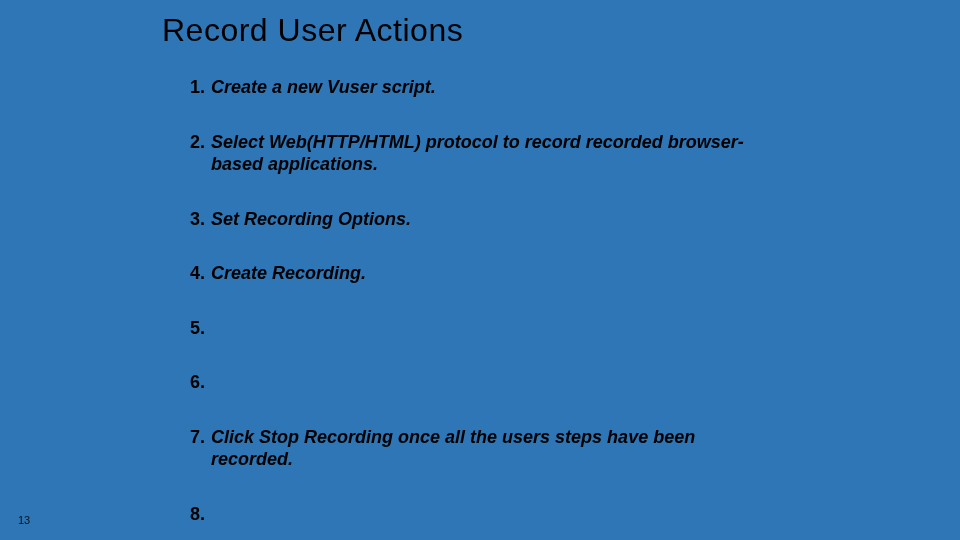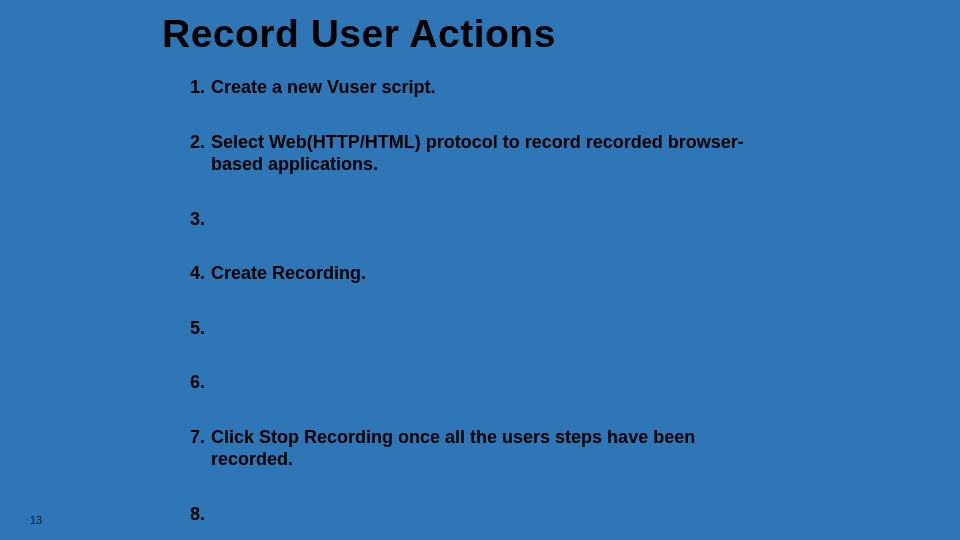--- a/index.html
+++ b/index.html
@@ -15,22 +15,22 @@
   .slide {
     position: relative;
     width: 960px;
     height: 540px;
     box-sizing: border-box;
   }
   .title {
     position: absolute;
     left: 162px;
     top: 12px;
-    font-size: 39px;
-    font-weight: 700;
+    font-size: 32px;
+    font-weight: 400;
     letter-spacing: 0.5px;
   }
   .list {
     position: absolute;
     left: 190px;
     top: 76px;
     width: 560px;
   }
   .item {
     font-size: 18px;
@@ -40,48 +40,49 @@
     display: flex;
   }
   .num {
     white-space: nowrap;
     margin-right: 6px;
   }
   .txt {
   }
   .indent {
     padding-left: 0;
+    font-style: italic;
   }
   .pagenum {
     position: absolute;
     left: 18px;
     bottom: 14px;
     font-size: 11px;
     color: #000;
     opacity: 0.85;
-    margin-left: 12px;
   }
 </style>
 </head>
 <body>
 
 <div class="slide">
   <div class="title">Record User Actions</div>
 
   <div class="list">
     <div class="item">
       <span class="num">1.</span>
       <span class="txt indent">Create a new Vuser script.</span>
     </div>
     <div class="item">
       <span class="num">2.</span>
       <span class="txt indent">Select Web(HTTP/HTML) protocol to record recorded browser-based applications.</span>
     </div>
     <div class="item">
       <span class="num">3.</span>
+      <span class="txt indent">Set Recording Options.</span>
     </div>
     <div class="item">
       <span class="num">4.</span>
       <span class="txt indent">Create Recording.</span>
     </div>
     <div class="item">
       <span class="num">5.</span>
     </div>
     <div class="item">
       <span class="num">6.</span>

